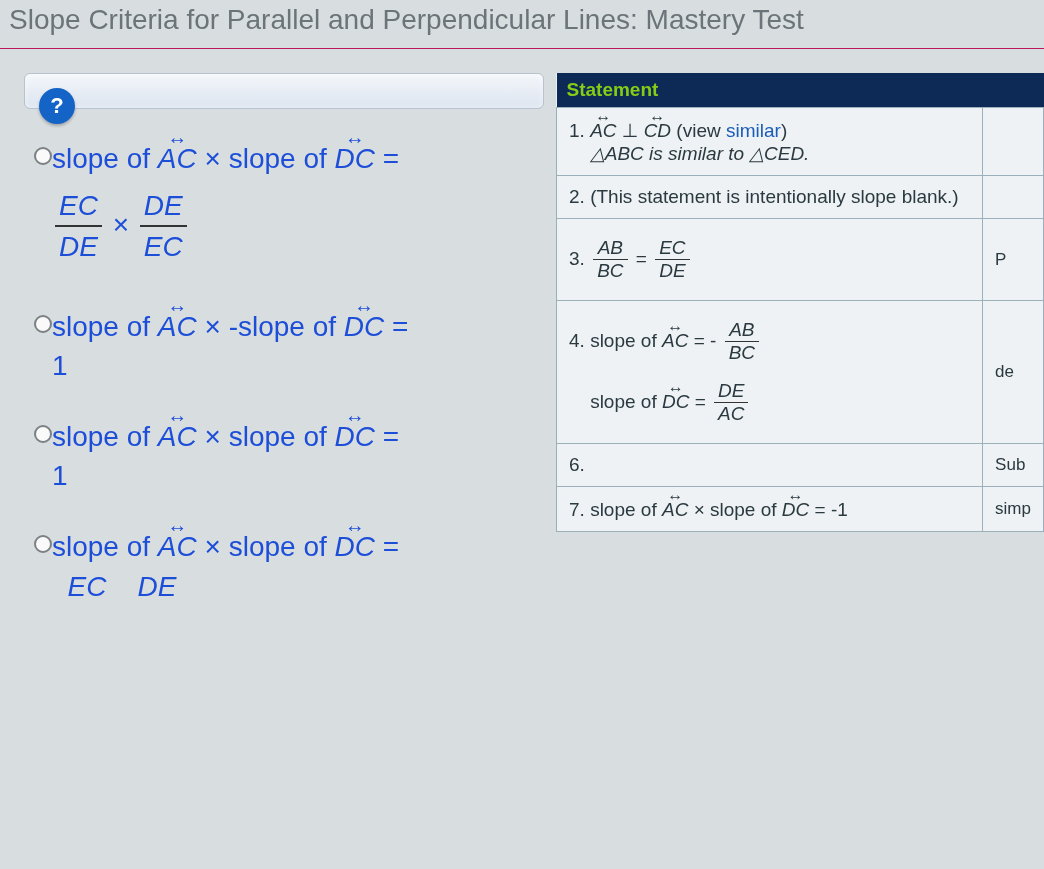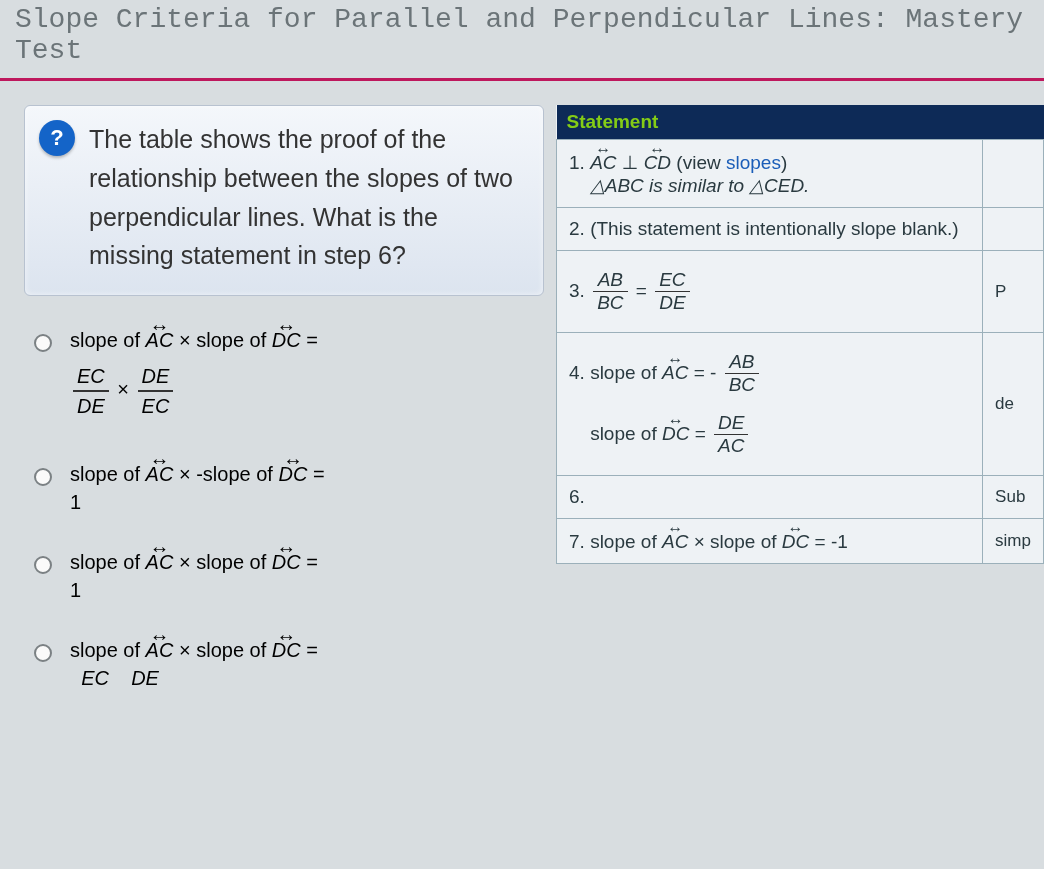--- a/index.html
+++ b/index.html
@@ -7,24 +7,23 @@
     font-family: Arial, Helvetica, sans-serif;
     background: #d8dde0;
     width: 1044px;
     height: 869px;
     overflow: hidden;
     color: #3a3a3a;
   }
   .page-title {
     font-size: 28px;
     color: #6b7478;
-    padding: 4px 8px 12px 15px;
+    padding: 4px 8px 12px 9px;
     font-weight: 400;
-    border-bottom: 3px solid #be185d;
-    font-family: Liberation Mono, monospace;
+    border-bottom: 1px solid #be185d;
   }
   .content {
     display: flex;
     padding: 24px 0 0 24px;
     gap: 12px;
     align-items: flex-start;
   }
   .left-col { flex: 0 0 520px; }
   .right-col { flex: 1; }
   .question-box {
@@ -51,24 +50,23 @@
     align-items: center;
     justify-content: center;
     font-weight: bold;
     font-size: 22px;
     box-shadow: 0 2px 3px rgba(0,0,0,.25);
   }
   .answers { margin-top: 28px; padding-left: 10px; }
   .answer {
     display: flex;
     align-items: flex-start;
-    gap: 18px;
     margin-bottom: 30px;
-    font-size: 20px;
-    color: #000000;
+    font-size: 28px;
+    color: #1d4ed8;
   }
   .radio {
     flex: 0 0 18px;
     width: 18px; height: 18px;
     border: 2px solid #7b8184;
     border-radius: 50%;
     margin-top: 10px;
     background: #fafafa;
   }
   .answer-body { line-height: 1.4; }
@@ -131,21 +129,20 @@
 <body>
 
 <div class="page-title">Slope Criteria for Parallel and Perpendicular Lines: Mastery Test</div>
 
 <div class="content">
 
   <div class="left-col">
 
     <div class="question-box">
       <div class="q-icon">?</div>
-      <span>The table shows the proof of the relationship between the slopes of two perpendicular lines. What is the missing statement in step 6?</span>
     </div>
 
     <div class="answers">
 
       <div class="answer">
         <div class="radio"></div>
         <div class="answer-body">
           <span>slope of </span><span class="larr it">AC</span><span> × slope of </span><span class="larr it">DC</span><span> =</span><br>
           <span class="frac"><span class="num it">EC</span><span class="den it">DE</span></span><span> × </span><span class="frac"><span class="num it">DE</span><span class="den it">EC</span></span>
         </div>
@@ -181,21 +178,21 @@
   <div class="right-col sm">
     <table class="proof-table">
       <tbody>
           <tr>
         <th>Statement</th>
         <th class="reason"></th>
       </tr>
 
       <tr>
         <td>
-          <span>1. </span><span class="larr it">AC</span><span> ⊥ </span><span class="larr it">CD</span><span> (view </span><a class="link">slopes</a><span>)</span><br>
+          <span>1. </span><span class="larr it">AC</span><span> ⊥ </span><span class="larr it">CD</span><span> (view </span><a class="link">similar</a><span>)</span><br>
           &nbsp;&nbsp;&nbsp;&nbsp;<span class="it">△ABC is similar to △CED.</span>
         </td>
         <td class="reason"></td>
       </tr>
 
       <tr>
         <td>
           <span>2. </span><span>(This statement is intentionally slope blank.)</span>
         </td>
         <td class="reason"></td>

